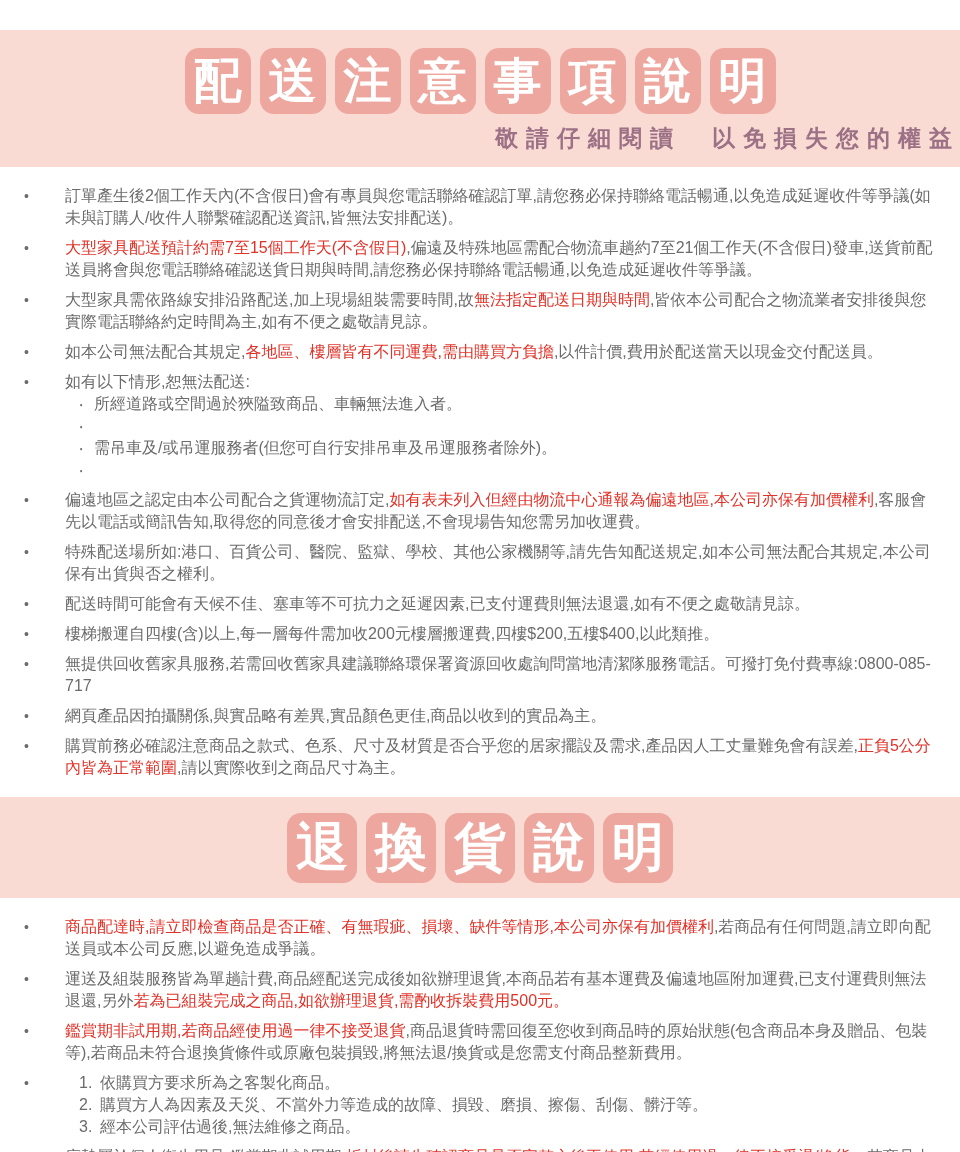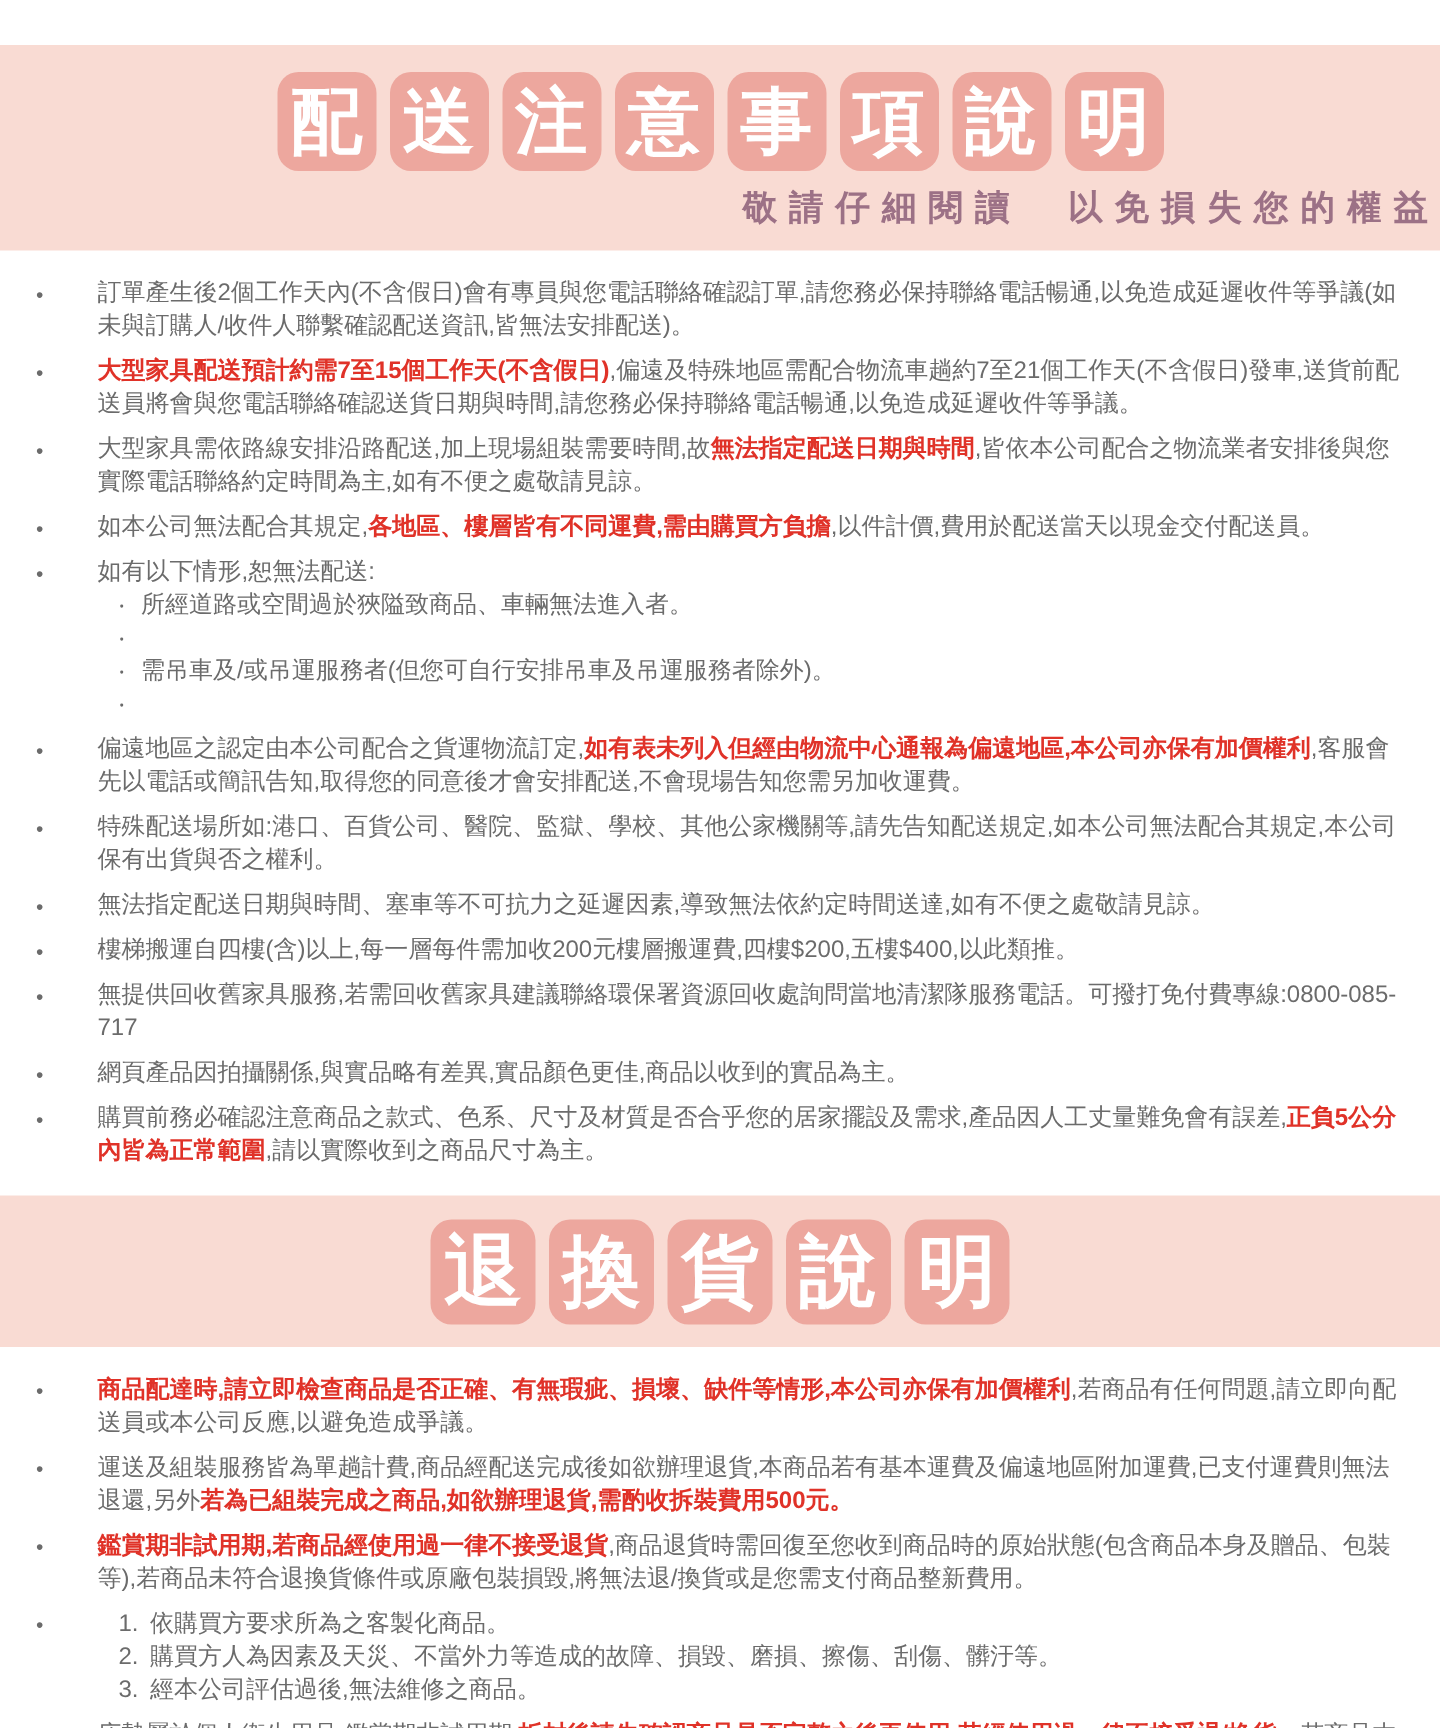--- a/index.html
+++ b/index.html
@@ -61,21 +61,21 @@
     color: var(--text-color, #6b6b6b);
   }
   .bullet {
     flex: none;
     width: 13px;
     font-size: 14px;
   }
   .item-text { flex: 1; margin-left: 28px; }
   .red {
     color: var(--red-color, #e03228);
-    font-weight: bold;
+    font-weight: normal;
   }
   .subitem { display: flex; margin-left: 14px; }
   .subitem .marker { flex: none; width: 15px; }
   .subitem.num .marker { width: 21px; }
 </style>
 </head>
 <body>
 
 <div class="page">
 
@@ -127,21 +127,21 @@
         <div class="item">
           <span class="bullet">•</span>
           <div class="item-text"><span>偏遠地區之認定由本公司配合之貨運物流訂定,</span><span class="red">如有表未列入但經由物流中心通報為偏遠地區,本公司亦保有加價權利</span><span>,客服會先以電話或簡訊告知,取得您的同意後才會安排配送,不會現場告知您需另加收運費。</span></div>
         </div>
         <div class="item">
           <span class="bullet">•</span>
           <div class="item-text"><span>特殊配送場所如:港口、百貨公司、醫院、監獄、學校、其他公家機關等,請先告知配送規定,如本公司無法配合其規定,本公司保有出貨與否之權利。</span></div>
         </div>
         <div class="item">
           <span class="bullet">•</span>
-          <div class="item-text"><span>無法指定配送日期與時間、塞車等不可抗力之延遲因素,導致無法依約定時間送達,如有不便之處敬請見諒。</span></div>
+          <div class="item-text"><span>配送時間可能會有天候不佳、塞車等不可抗力之延遲因素,已支付運費則無法退還,如有不便之處敬請見諒。</span></div>
         </div>
         <div class="item">
           <span class="bullet">•</span>
           <div class="item-text"><span>樓梯搬運自四樓(含)以上,每一層每件需加收200元樓層搬運費,四樓$200,五樓$400,以此類推。</span></div>
         </div>
         <div class="item">
           <span class="bullet">•</span>
           <div class="item-text"><span>無提供回收舊家具服務,若需回收舊家具建議聯絡環保署資源回收處詢問當地清潔隊服務電話。可撥打免付費專線:0800-085-717</span></div>
         </div>
         <div class="item">

